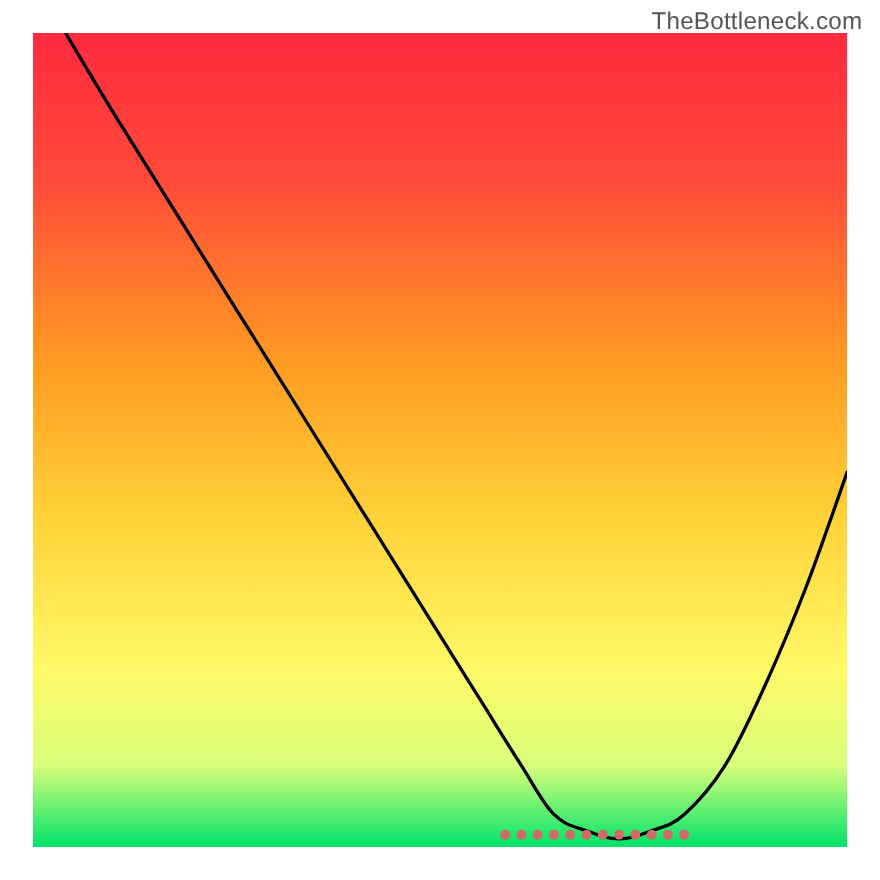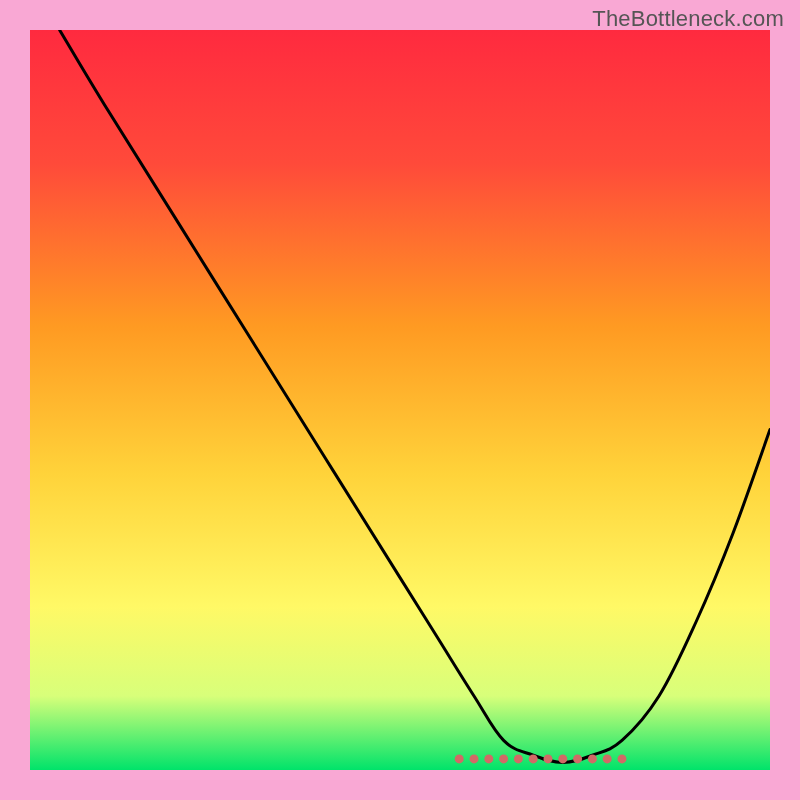--- a/index.html
+++ b/index.html
@@ -7,21 +7,21 @@
     padding: 0;
     width: 800px;
     height: 800px;
     background: #000;
     overflow: hidden;
   }
   .outer {
     position: relative;
     width: 800px;
     height: 800px;
-    background: #f9a8d4;
+    background: #ffffff;
   }
   .watermark {
     position: absolute;
     top: 6px;
     right: 16px;
     font-family: Arial, Helvetica, sans-serif;
     font-size: 22px;
     color: #555;
     letter-spacing: 0.2px;
   }

